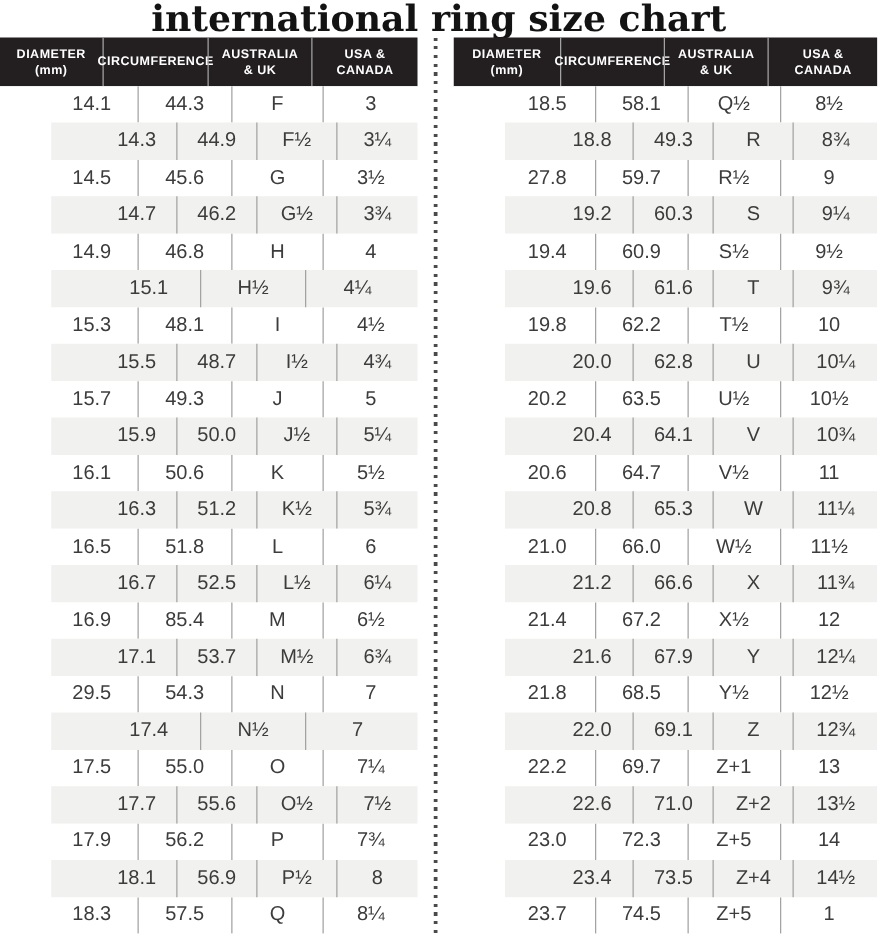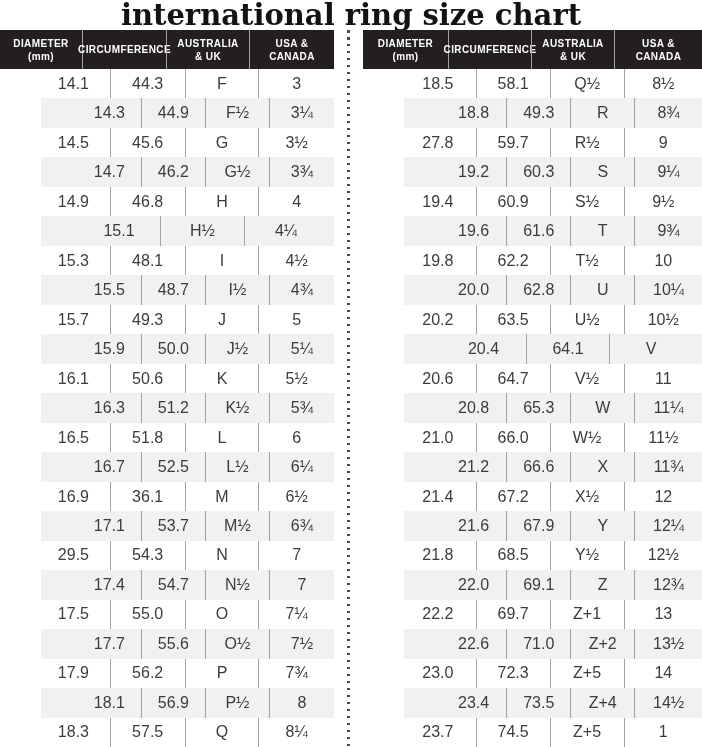--- a/index.html
+++ b/index.html
@@ -176,39 +176,38 @@
             <div class="tcell">6</div>
           </div>
           <div class="trow alt">
             <div class="tcell">16.7</div>
             <div class="tcell">52.5</div>
             <div class="tcell">L½</div>
             <div class="tcell">6¼</div>
           </div>
           <div class="trow">
             <div class="tcell">16.9</div>
-            <div class="tcell">36.1</div>
+            <div class="tcell">85.4</div>
             <div class="tcell">M</div>
             <div class="tcell">6½</div>
           </div>
           <div class="trow alt">
             <div class="tcell">17.1</div>
             <div class="tcell">53.7</div>
             <div class="tcell">M½</div>
             <div class="tcell">6¾</div>
           </div>
           <div class="trow">
             <div class="tcell">29.5</div>
             <div class="tcell">54.3</div>
             <div class="tcell">N</div>
             <div class="tcell">7</div>
           </div>
           <div class="trow alt">
             <div class="tcell">17.4</div>
-            <div class="tcell">54.7</div>
             <div class="tcell">N½</div>
             <div class="tcell">7</div>
           </div>
           <div class="trow">
             <div class="tcell">17.5</div>
             <div class="tcell">55.0</div>
             <div class="tcell">O</div>
             <div class="tcell">7¼</div>
           </div>
           <div class="trow alt">
@@ -304,20 +303,21 @@
           <div class="trow">
             <div class="tcell">20.2</div>
             <div class="tcell">63.5</div>
             <div class="tcell">U½</div>
             <div class="tcell">10½</div>
           </div>
           <div class="trow alt">
             <div class="tcell">20.4</div>
             <div class="tcell">64.1</div>
             <div class="tcell">V</div>
+            <div class="tcell">10¾</div>
           </div>
           <div class="trow">
             <div class="tcell">20.6</div>
             <div class="tcell">64.7</div>
             <div class="tcell">V½</div>
             <div class="tcell">11</div>
           </div>
           <div class="trow alt">
             <div class="tcell">20.8</div>
             <div class="tcell">65.3</div>

